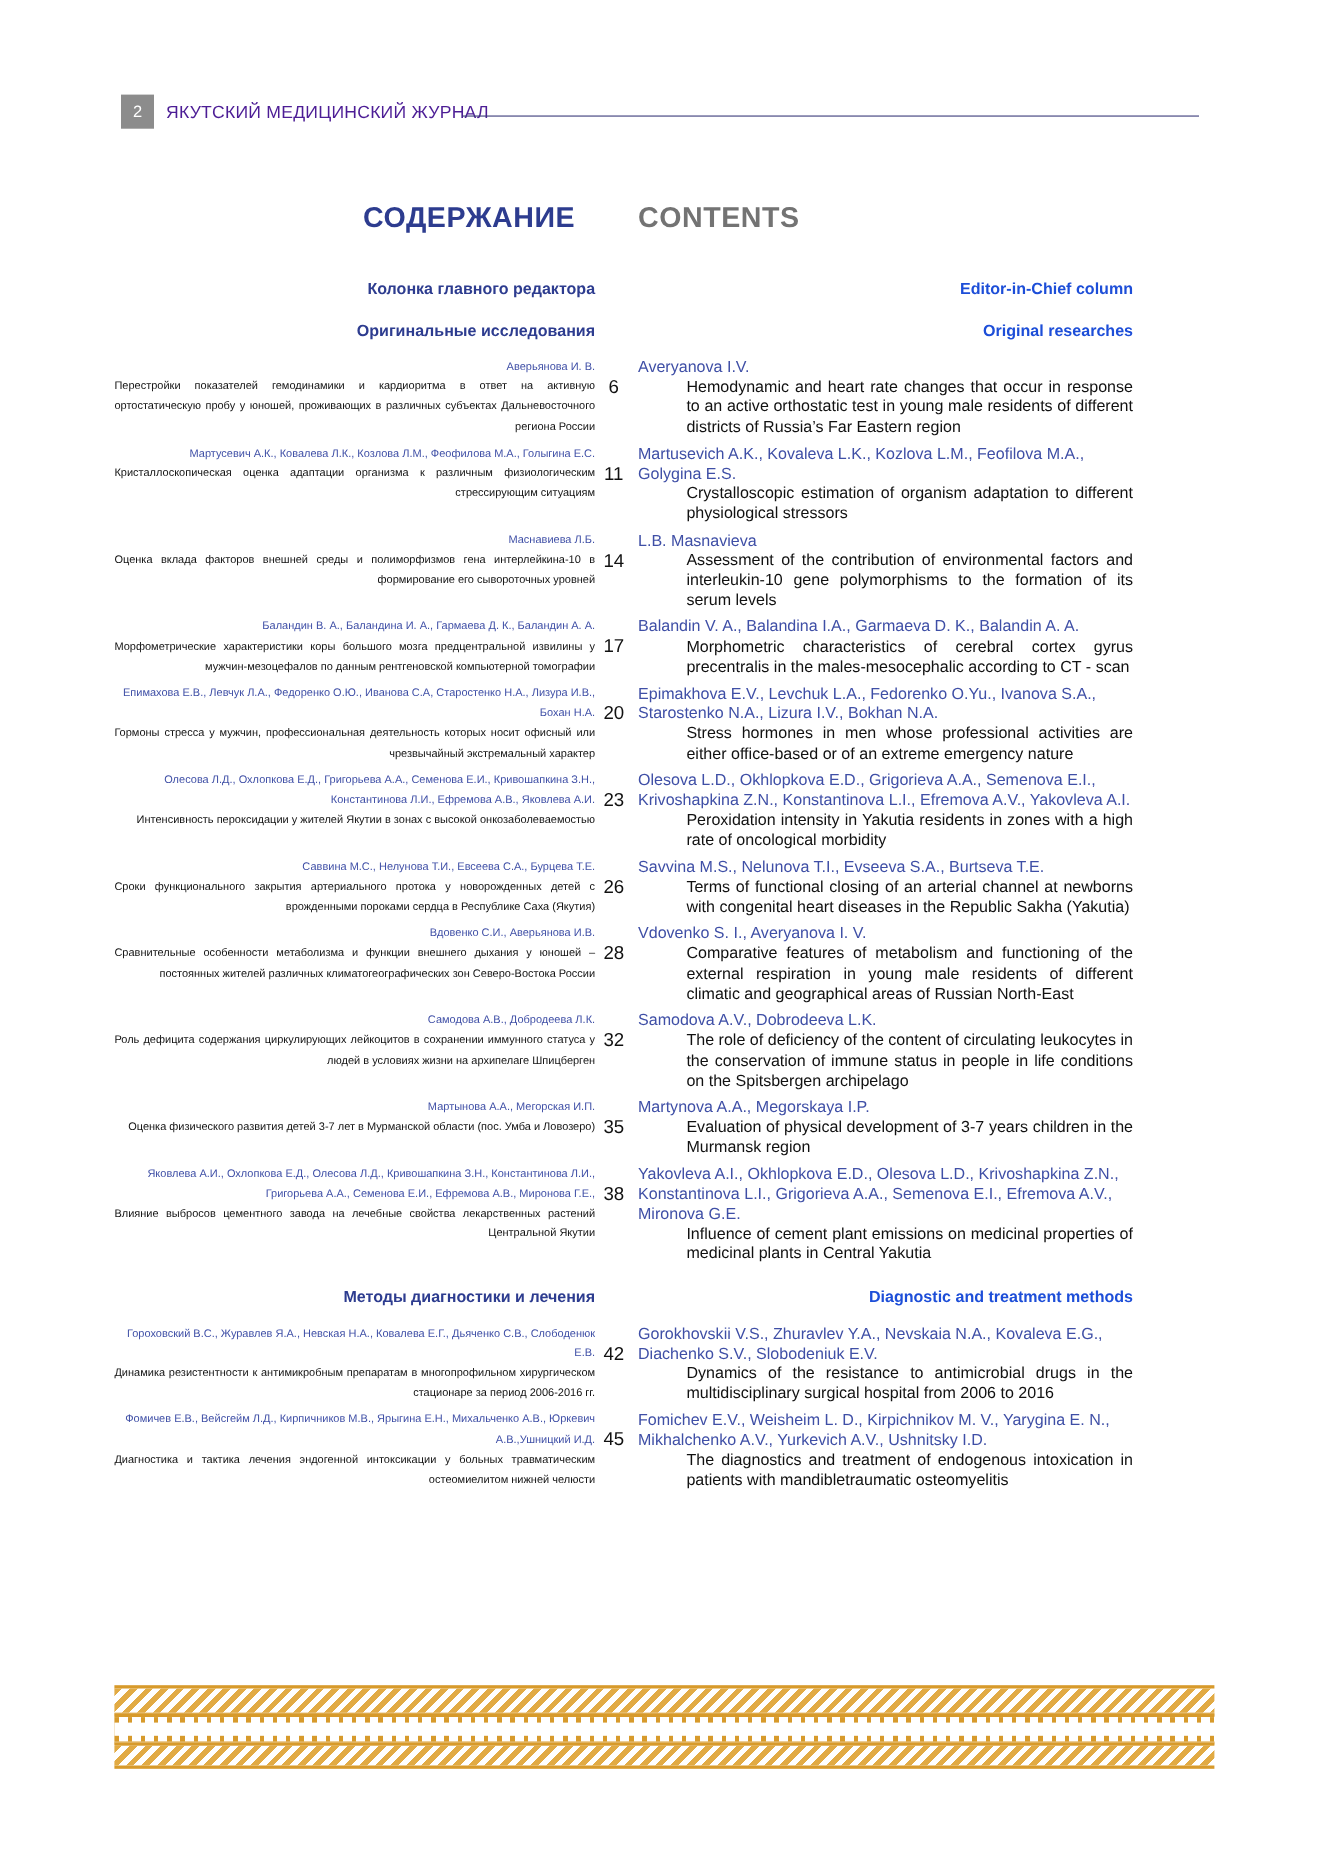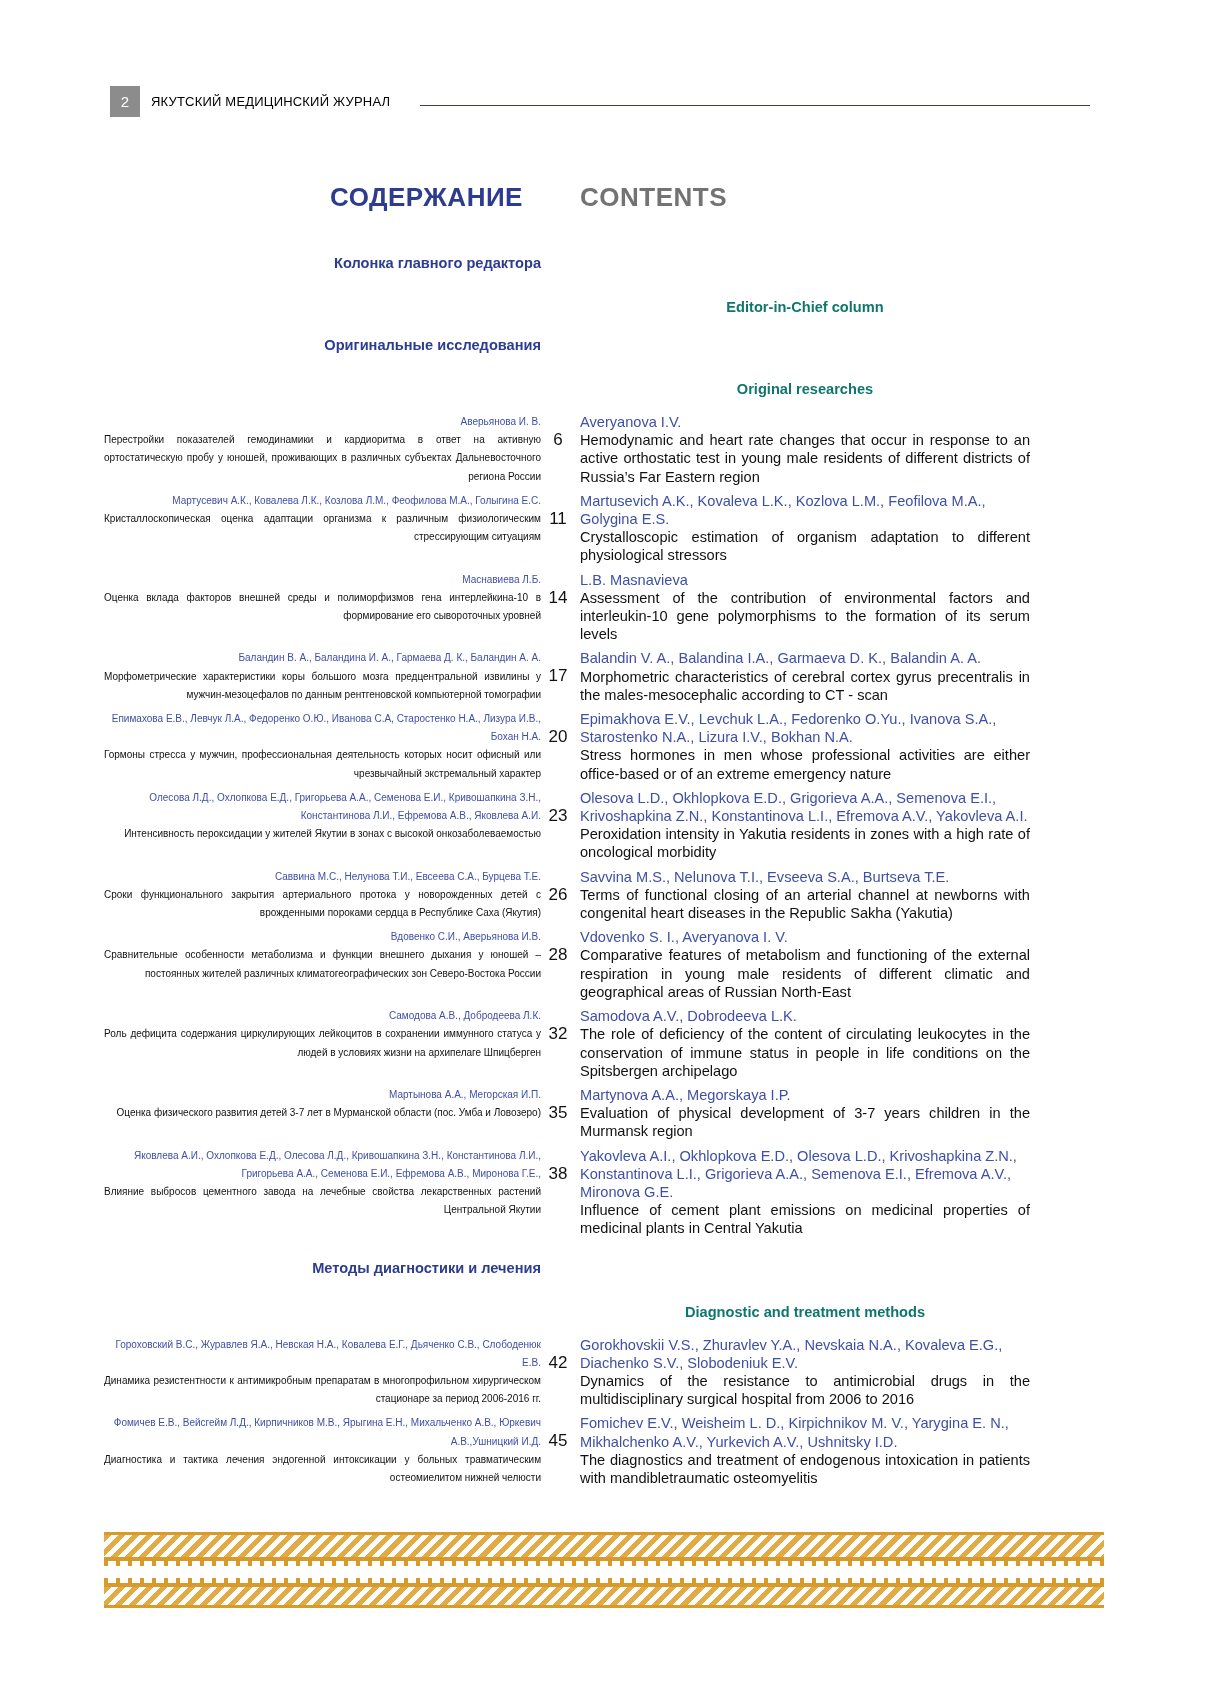--- a/index.html
+++ b/index.html
@@ -38,23 +38,23 @@
     background: #8c8c8c;
     color: #ffffff;
     font-size: 15px;
     text-align: center;
     line-height: 31px;
   }
   .journal-title {
     position: absolute;
     left: 41px;
     top: 8px;
-    font-size: 13px;
+    font-size: 16px;
     letter-spacing: 0.2px;
-    color: #000000;
+    color: #4c1d95;
     white-space: nowrap;
   }
   .header-rule {
     position: absolute;
     left: 310px;
     top: 19px;
     width: 670px;
     height: 1px;
     background: #3a3a7a;
   }
@@ -126,21 +126,21 @@
     font-size: 14.6px;
     line-height: 18.2px;
   }
   .authors {
     color: #3f4fa6;
   }
   .titleline {
     color: #111111;
   }
   .en .authors { color: #3f4fa6; }
-  .en .titleline { color: #111111; }
+  .en .titleline { color: #111111; margin-left: 44px; }
 
   
   .section-row {
     position: relative;
     width: 1168px;
     display: flex;
     align-items: flex-start;
   }
   .section-ru {
     width: 437px;
@@ -149,25 +149,24 @@
     font-size: 14.6px;
     font-weight: bold;
     color: #2d3c8f;
   }
   .section-gap {
     width: 34px;
   }
   .section-en {
     width: 450px;
     margin-left: 5px;
-    text-align: center;
+    text-align: right;
     font-size: 14.6px;
     font-weight: bold;
-    color: #0f766e;
-    margin-top: 44px;
+    color: #1d4ed8;
   }
   .sp-16 { height: 16px; }
   .sp-22 { height: 22px; }
   .sp-6  { height: 6px; }
 
   .justify-ru {
     text-align: justify;
     text-align-last: right;
   }
   .justify-en {

